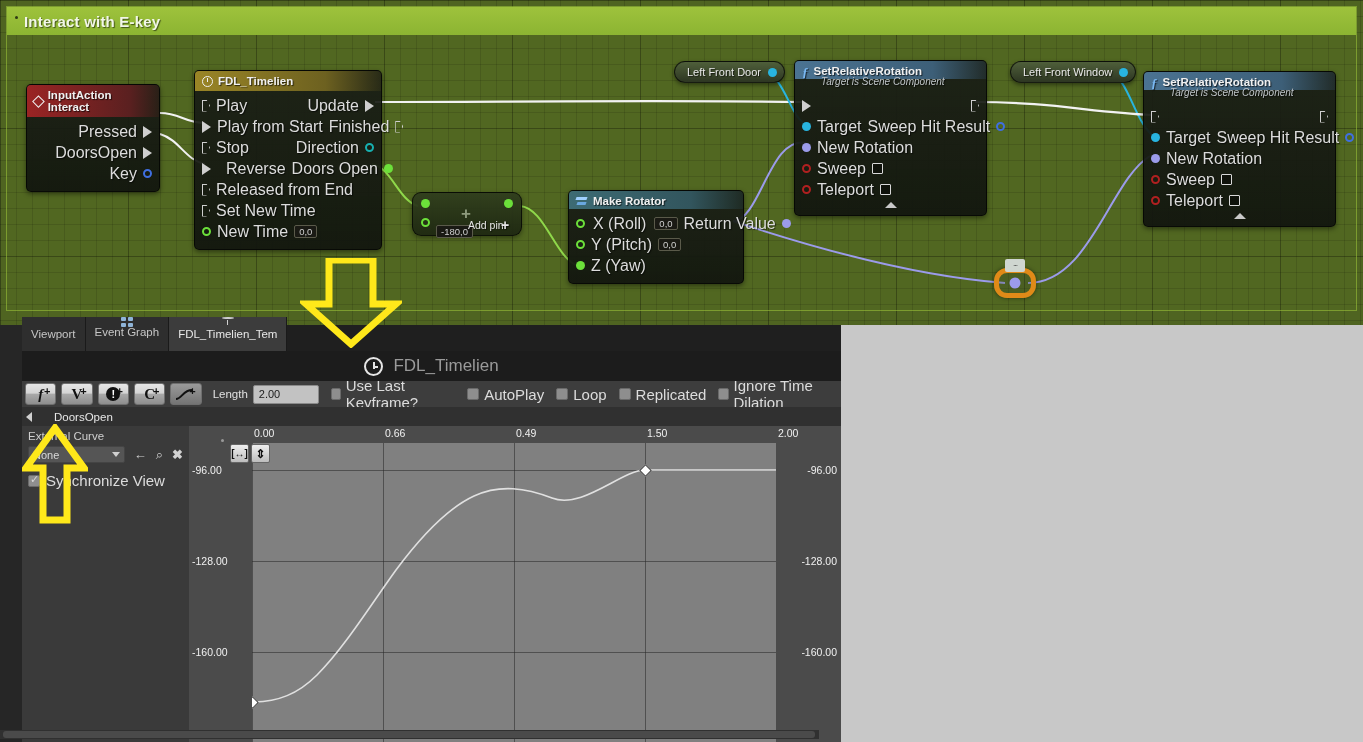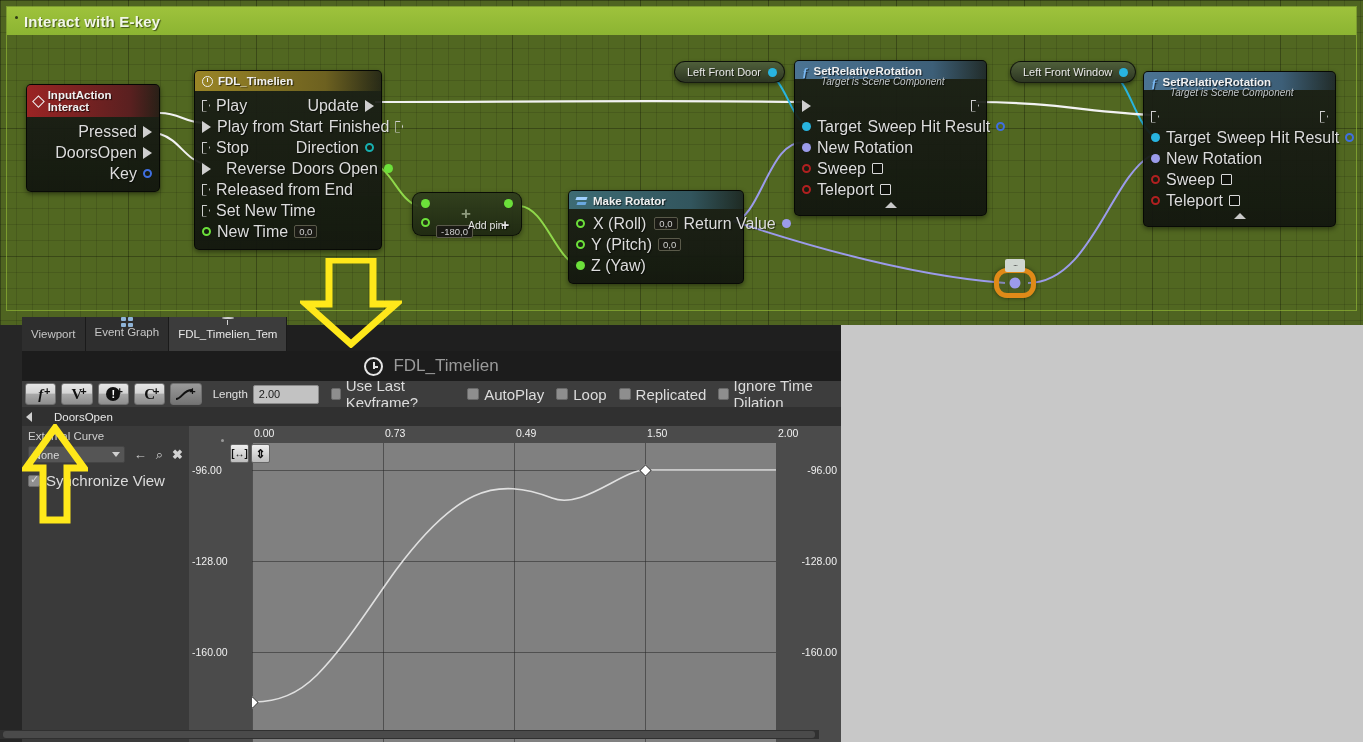--- a/index.html
+++ b/index.html
@@ -607,21 +607,21 @@
         <span class="tick-y-l" style="top:220px;">-160.00</span>
       </div>
       <div class="curve-gutter-r">
         <span class="tick-y-r" style="top:38px;">-96.00</span>
         <span class="tick-y-r" style="top:129px;">-128.00</span>
         <span class="tick-y-r" style="top:220px;">-160.00</span>
       </div>
 
       <div class="curve-topbar">
         <span class="tick-x" style="left:63px;">0.00</span>
-        <span class="tick-x" style="left:194px;">0.73</span>
+        <span class="tick-x" style="left:194px;">0.66</span>
         <span class="tick-x" style="left:325px;">0.49</span>
         <span class="tick-x" style="left:456px;">1.50</span>
         <span class="tick-x" style="left:587px;">2.00</span>
       </div>
 
       <div class="zoombtn" style="left:41px;top:18px;">
         <span style="font-size:10px;">[↔]</span>
       </div>
       <div class="zoombtn" style="left:62px;top:18px;">
         <span style="font-size:12px;">⇕</span>

